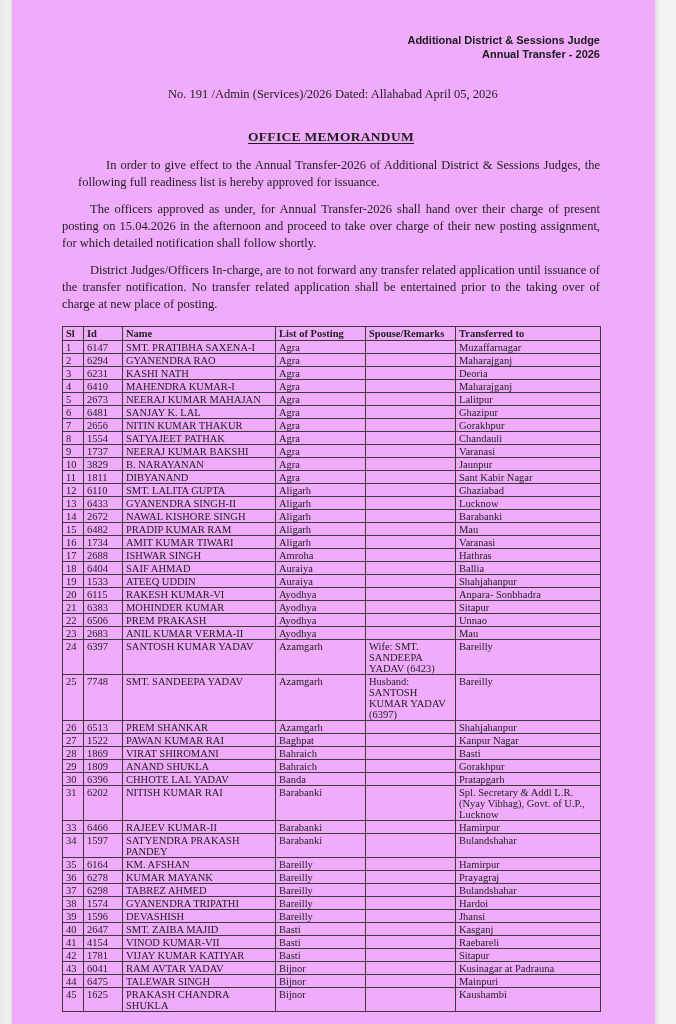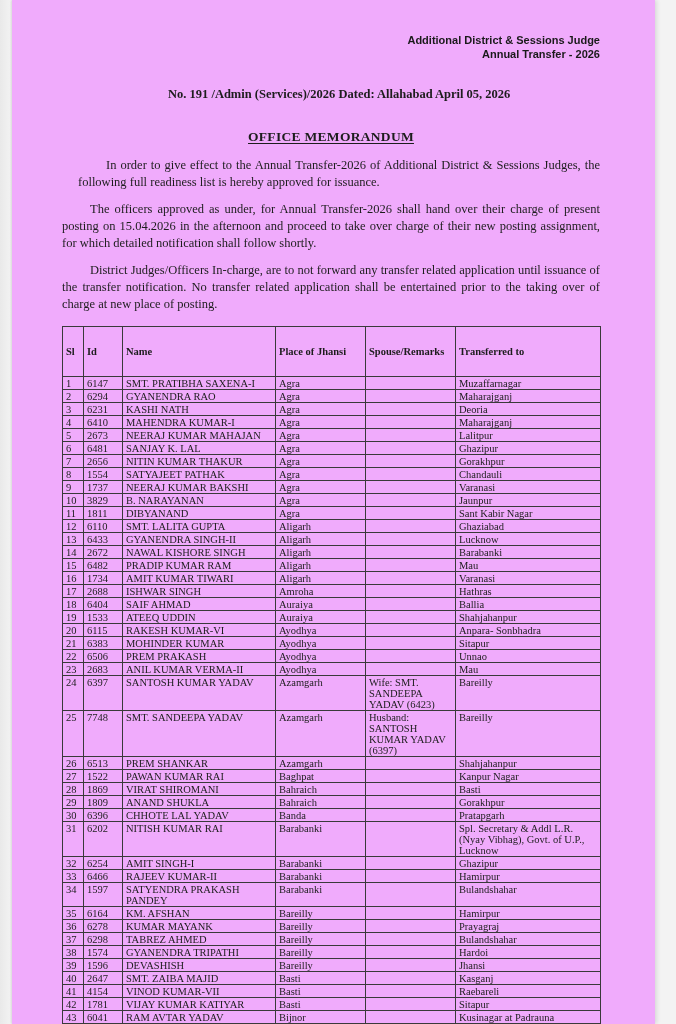--- a/index.html
+++ b/index.html
@@ -27,21 +27,21 @@
   .doc-header {
     text-align: right;
     font-family: "Liberation Sans", sans-serif;
     font-weight: bold;
     font-size: 11px;
     line-height: 13.5px;
     color: #1a1a1a;
   }
   .ref-line {
     margin: 26px 0 0 106px;
-    font-weight: bold;
+    font-weight: normal;
     font-size: 12.5px;
   }
   .memo-title {
     margin-top: 27px;
     text-align: center;
     font-weight: bold;
     font-size: 13.5px;
     letter-spacing: 0.3px;
     text-decoration: underline;
     text-underline-offset: 2px;
@@ -65,21 +65,21 @@
   table.transfer th, table.transfer td {
     border: 1px solid #3a3a3a;
     padding: 0.5px 3px;
     vertical-align: top;
     text-align: left;
     overflow: hidden;
   }
   table.transfer th {
     font-weight: bold;
     font-size: 10.5px;
-    padding: 19px 3px;
+    padding: 1px 3px;
   }
   col.c-sl  { width: 21px; }
   col.c-id  { width: 39px; }
   col.c-nm  { width: 153px; }
   col.c-pl  { width: 90px; }
   col.c-sp  { width: 90px; }
   col.c-tr  { width: 145px; }
 </style>
 </head>
 <body>
@@ -107,21 +107,21 @@
           <col class="c-nm">
         <col class="c-pl">
           <col class="c-sp">
           <col class="c-tr">
       </colgroup>
       <thead>
         <tr>
           <th>Sl</th>
           <th>Id</th>
           <th>Name</th>
-          <th>Place of Jhansi</th>
+          <th>List of Posting</th>
           <th>Spouse/Remarks</th>
           <th>Transferred to</th>
         </tr>
       </thead>
       <tbody>
           <tr>
             <td>1</td>
             <td>6147</td>
             <td>SMT. PRATIBHA SAXENA-I</td>
             <td>Agra</td>
@@ -362,28 +362,20 @@
           </tr>
           <tr>
             <td>31</td>
             <td>6202</td>
             <td>NITISH KUMAR RAI</td>
             <td>Barabanki</td>
             <td></td>
             <td>Spl. Secretary &amp; Addl L.R. (Nyay Vibhag), Govt. of U.P., Lucknow</td>
           </tr>
           <tr>
-            <td>32</td>
-            <td>6254</td>
-            <td>AMIT SINGH-I</td>
-            <td>Barabanki</td>
-            <td></td>
-            <td>Ghazipur</td>
-          </tr>
-          <tr>
             <td>33</td>
             <td>6466</td>
             <td>RAJEEV KUMAR-II</td>
             <td>Barabanki</td>
             <td></td>
             <td>Hamirpur</td>
           </tr>
           <tr>
             <td>34</td>
             <td>1597</td>

